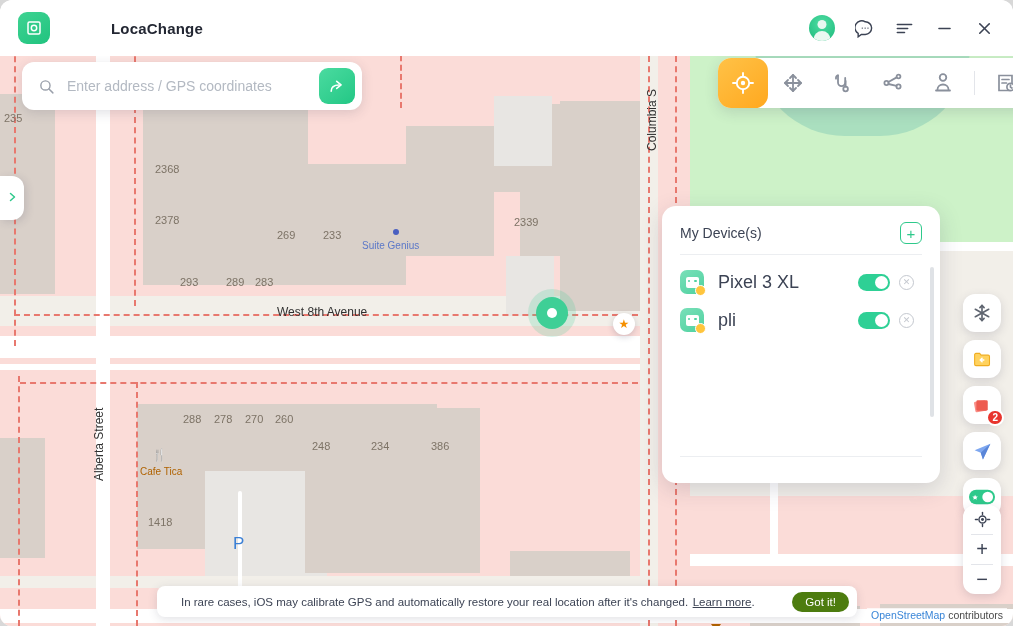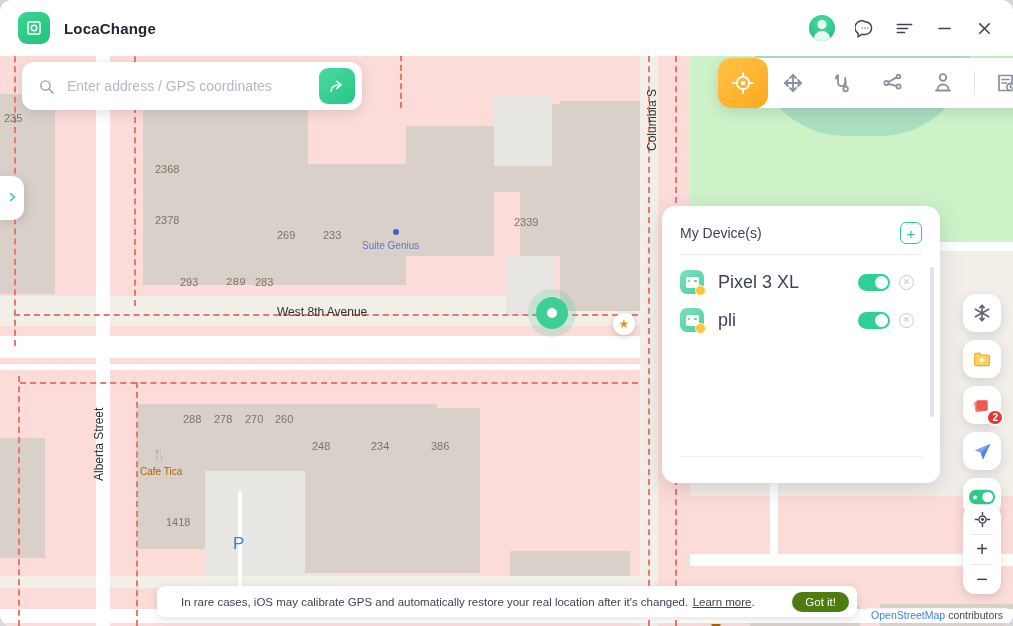--- a/index.html
+++ b/index.html
@@ -19,20 +19,21 @@
 
   
   .titlebar {
     position: absolute; top: 0; left: 0;
     width: 1013px; height: 56px;
     background: #ffffff;
     border-top-left-radius: 12px;
     border-top-right-radius: 12px;
     display: flex; align-items: center;
     z-index: 60;
+    gap: 47px;
   }
   .logo-box {
     margin-left: 18px;
     width: 32px; height: 32px;
     border-radius: 9px;
     background: linear-gradient(145deg,#3ed392,#21c37f);
     display: flex; align-items: center; justify-content: center;
   }
   .logo-box svg { display:block; }
   .app-title {
@@ -386,30 +387,30 @@
     <div class="dashline-h" style="left:14px;top:268px;width:624px;"></div>
     <div class="dashline-h" style="left:20px;top:336px;width:618px;"></div>
 
     <div class="maplabel" style="left:4px;top:66px;">235</div>
     <div class="maplabel" style="left:155px;top:117px;">2368</div>
     <div class="maplabel" style="left:155px;top:168px;">2378</div>
     <div class="maplabel" style="left:277px;top:183px;">269</div>
     <div class="maplabel" style="left:323px;top:183px;">233</div>
     <div class="maplabel" style="left:514px;top:170px;">2339</div>
     <div class="maplabel" style="left:180px;top:230px;">293</div>
-    <div class="maplabel" style="left:226px;top:230px;font-family:Liberation Mono, monospace;">289</div>
+    <div class="maplabel" style="left:226px;top:230px;">289</div>
     <div class="maplabel" style="left:255px;top:230px;">283</div>
     <div class="maplabel" style="left:183px;top:367px;">288</div>
     <div class="maplabel" style="left:214px;top:367px;">278</div>
     <div class="maplabel" style="left:245px;top:367px;">270</div>
     <div class="maplabel" style="left:275px;top:367px;">260</div>
     <div class="maplabel" style="left:312px;top:394px;">248</div>
     <div class="maplabel" style="left:371px;top:394px;">234</div>
     <div class="maplabel" style="left:431px;top:394px;">386</div>
-    <div class="maplabel" style="left:166px;top:470px;">1418</div>
+    <div class="maplabel" style="left:148px;top:470px;">1418</div>
 
     <div class="streetlabel" style="left:277px;top:259px;">West 8th Avenue</div>
     <div class="streetlabel vert" style="left:92px;top:435px;transform:rotate(-90deg);">Alberta Street</div>
     <div class="streetlabel vert" style="left:645px;top:105px;transform:rotate(-90deg);">Columbia S</div>
 
     <div style="position:absolute;left:393px;top:183px;width:6px;height:6px;border-radius:50%;background:#4a5fc1;"></div>
     <div class="poi-blue" style="left:362px;top:194px;">Suite Genius</div>
 
     <div style="position:absolute;left:152px;top:402px;font-size:12px;color:#c8820a;">🍴</div>
     <div class="poi-label" style="left:140px;top:420px;">Cafe Tica</div>

